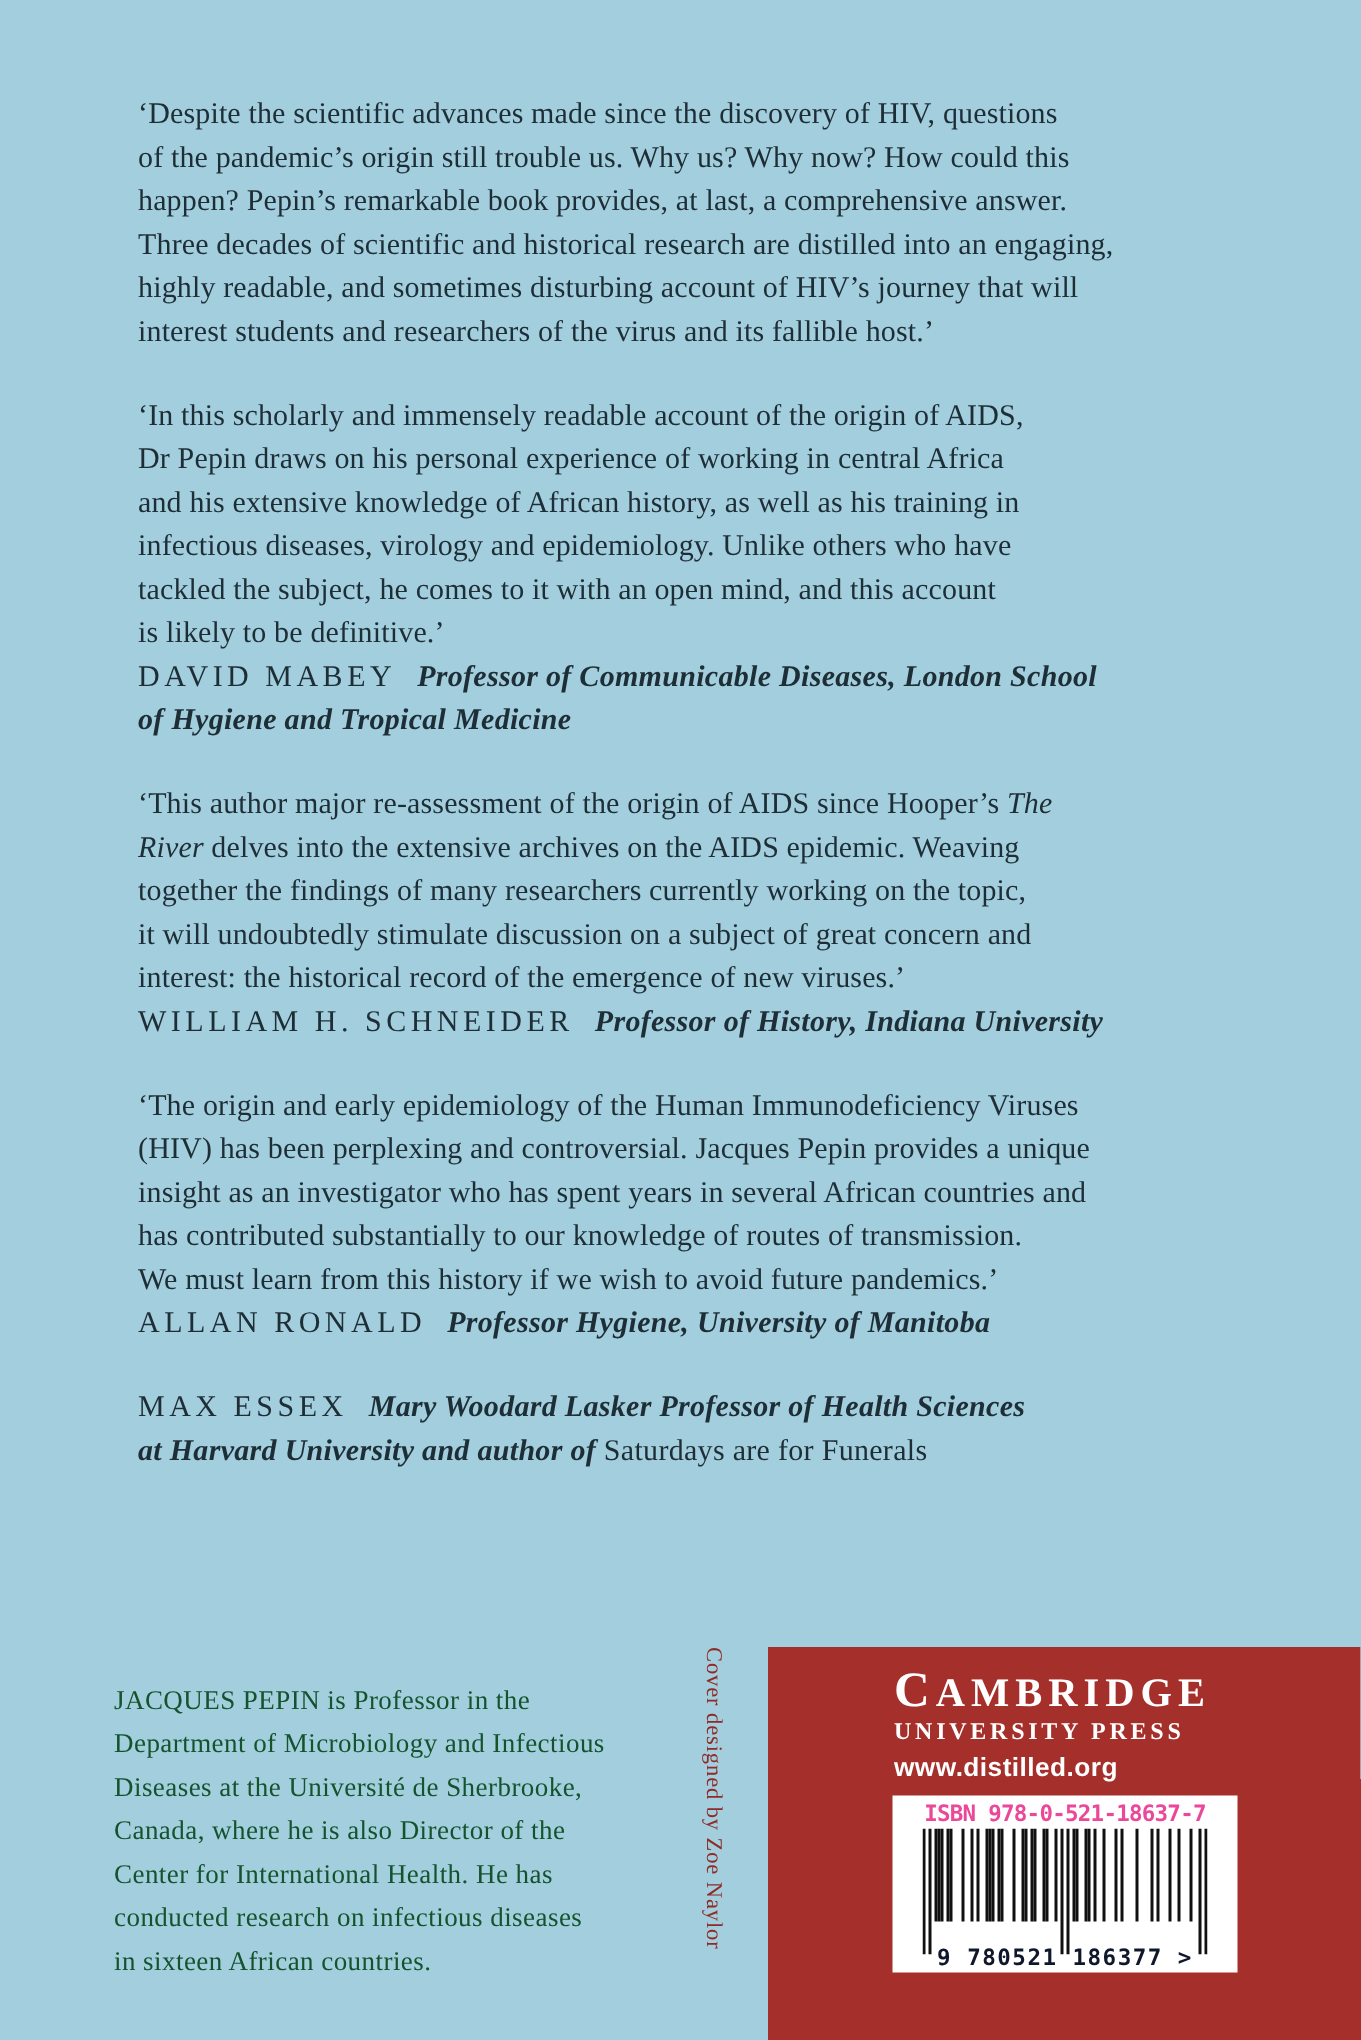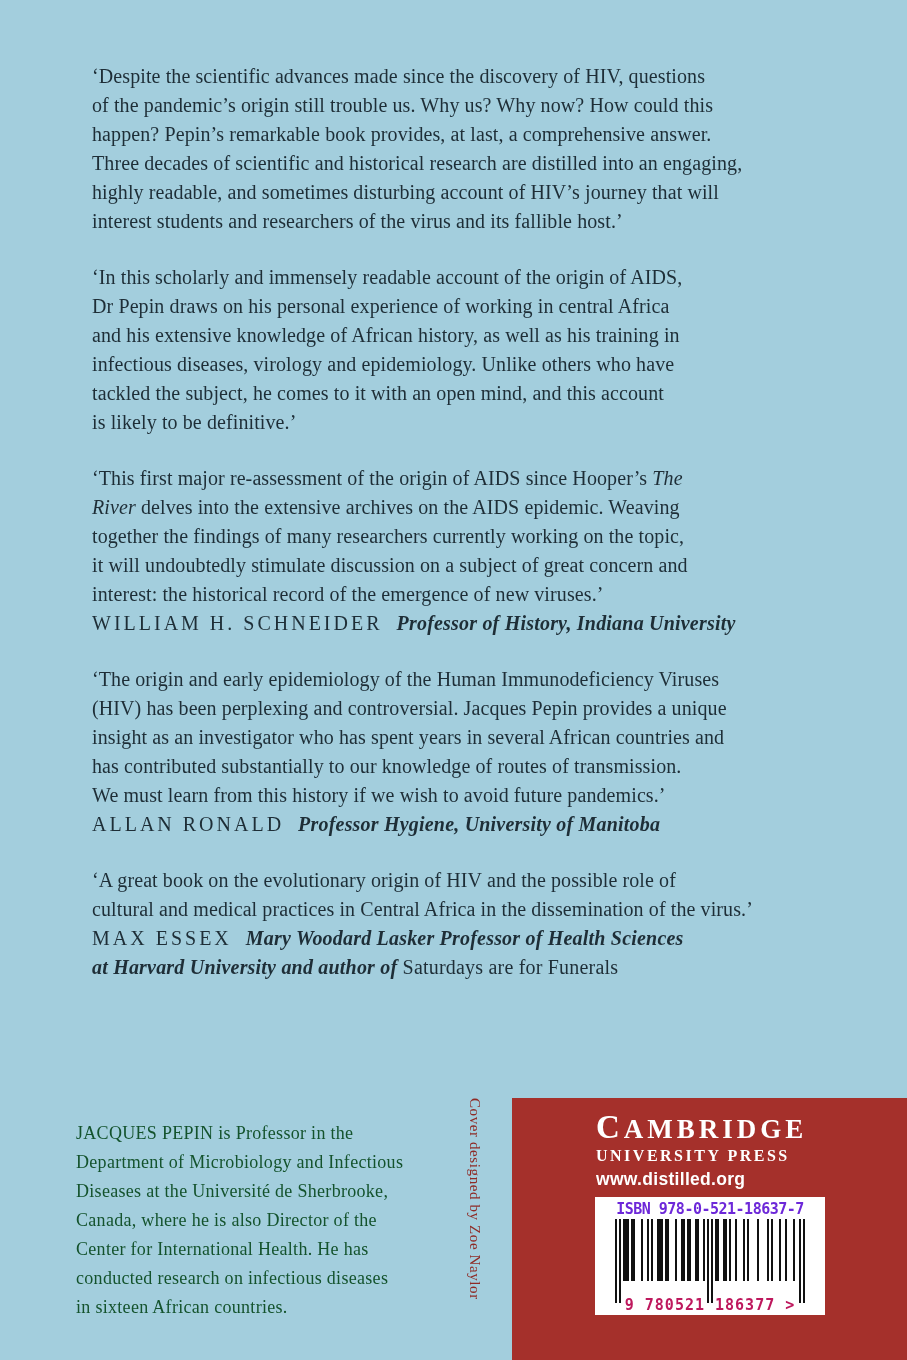--- a/index.html
+++ b/index.html
@@ -59,28 +59,28 @@
   .logo-url {
     display:block; font-family:"Liberation Sans", sans-serif;
     font-weight:bold; font-size:17.5px; line-height:25px; letter-spacing:0.3px;
   }
   .barcode-box {
     position:absolute; left:83px; top:99px; width:230px; height:118px;
     background:#ffffff;
   }
   .isbn-line {
     text-align:center; font-family:"DejaVu Sans Mono", monospace;
-    font-weight:bold; font-size:15px; color:#6d28d9;
+    font-weight:bold; font-size:15px; color:#ec4899;
     margin-top:3px; letter-spacing:-0.5px; white-space:pre;
   }
   .bars { display:block; margin:1px auto 0 auto; }
   .digits-line {
     position:absolute; bottom:1px; left:0; right:0;
     text-align:center; font-family:"DejaVu Sans Mono", monospace;
-    font-weight:bold; font-size:15px; color:#be185d; letter-spacing:1px;
+    font-weight:bold; font-size:15px; color:#0f172a; letter-spacing:1px;
     white-space:pre;
   }
 </style>
 </head>
 <body>
 
 <div class="quotes">
 
   <div class="quote-block">
     <div class="quote-text"><span>‘Despite the scientific advances made since the discovery of HIV, questions
@@ -91,43 +91,43 @@
 interest students and researchers of the virus and its fallible host.’</span></div>
   </div>
 
   <div class="quote-block">
     <div class="quote-text"><span>‘In this scholarly and immensely readable account of the origin of AIDS,
 Dr Pepin draws on his personal experience of working in central Africa
 and his extensive knowledge of African history, as well as his training in
 infectious diseases, virology and epidemiology. Unlike others who have
 tackled the subject, he comes to it with an open mind, and this account
 is likely to be definitive.’</span></div>
+    <div class="quote-attrib"><span class="attrib-name">DAVID MABEY</span><span class="attrib-role">Professor of Communicable Diseases, London School
+of Hygiene and Tropical Medicine</span></div>
   </div>
 
   <div class="quote-block">
-    <div class="quote-text"><span>‘This first major re-assessment of the origin of AIDS since Hooper’s </span><span class="ital">The
+    <div class="quote-text"><span>‘This author major re-assessment of the origin of AIDS since Hooper’s </span><span class="ital">The
 River</span><span> delves into the extensive archives on the AIDS epidemic. Weaving
 together the findings of many researchers currently working on the topic,
 it will undoubtedly stimulate discussion on a subject of great concern and
 interest: the historical record of the emergence of new viruses.’</span></div>
     <div class="quote-attrib"><span class="attrib-name">WILLIAM H. SCHNEIDER</span><span class="attrib-role">Professor of History, Indiana University</span></div>
   </div>
 
   <div class="quote-block">
     <div class="quote-text"><span>‘The origin and early epidemiology of the Human Immunodeficiency Viruses
 (HIV) has been perplexing and controversial. Jacques Pepin provides a unique
 insight as an investigator who has spent years in several African countries and
 has contributed substantially to our knowledge of routes of transmission.
 We must learn from this history if we wish to avoid future pandemics.’</span></div>
     <div class="quote-attrib"><span class="attrib-name">ALLAN RONALD</span><span class="attrib-role">Professor Hygiene, University of Manitoba</span></div>
   </div>
 
   <div class="quote-block">
-    <div class="quote-text"><span>‘A great book on the evolutionary origin of HIV and the possible role of
-cultural and medical practices in Central Africa in the dissemination of the virus.’</span></div>
     <div class="quote-attrib"><span class="attrib-name">MAX ESSEX</span><span class="attrib-role">Mary Woodard Lasker Professor of Health Sciences
 at Harvard University and author of </span><span class="attrib-role attrib-roman">Saturdays are for Funerals</span></div>
   </div>
 
 </div>
 
 <div class="bio">JACQUES PEPIN is Professor in the
 Department of Microbiology and Infectious
 Diseases at the Université de Sherbrooke,
 Canada, where he is also Director of the

